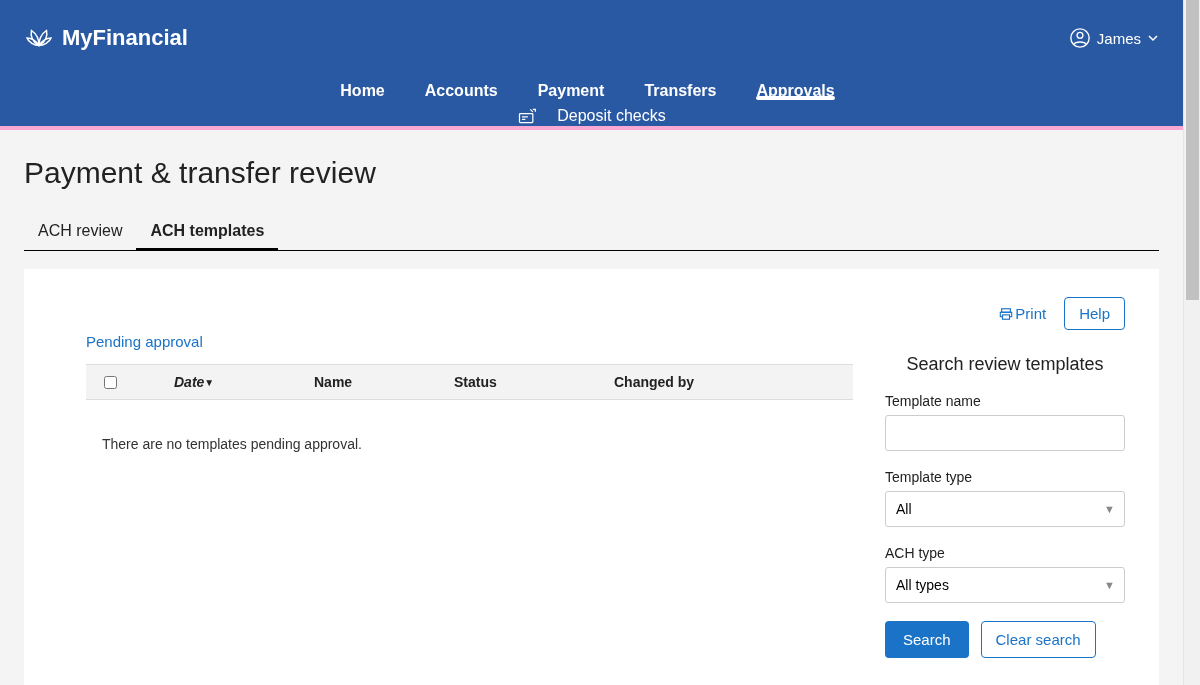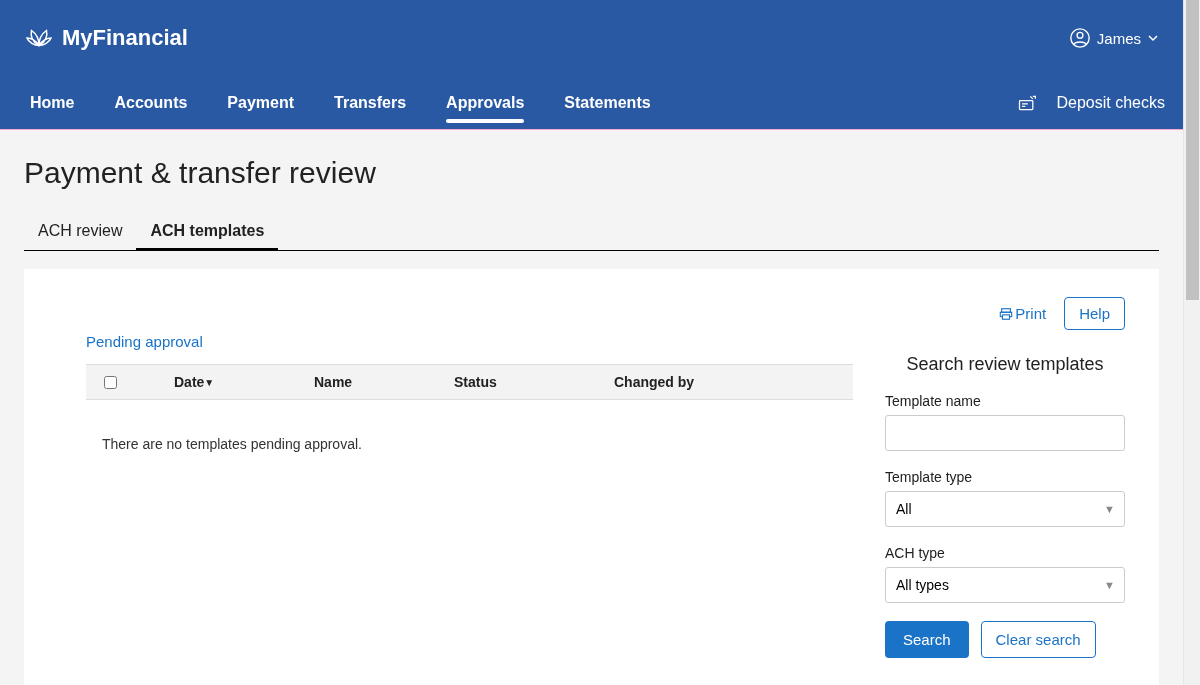--- a/index.html
+++ b/index.html
@@ -78,21 +78,22 @@
   .user-menu svg.avatar { width: 22px; height: 22px; }
   .user-menu svg.chev { width: 12px; height: 12px; }
 
   .navbar {
     background: #2a59a3;
     height: 54px;
     display: flex;
     align-items: center;
     justify-content: space-between;
     padding: 0 18px;
-    border-bottom: 1px solid #f9a8d4;
+    border-bottom: 4px solid #f9a8d4;
+    flex-direction: column;
   }
   .nav-left { display: flex; height: 100%; }
   .nav-item {
     color: #fff;
     font-size: 16px;
     font-weight: 600;
     padding: 0 20px;
     display: flex;
     align-items: center;
     height: 100%;
@@ -205,21 +206,21 @@
     border-top: 1px solid #ddd;
     border-bottom: 1px solid #ddd;
     display: flex;
     align-items: center;
     height: 36px;
     font-weight: 700;
     font-size: 14px;
     color: #222;
   }
   .th-check { width: 48px; display:flex; justify-content:center; }
-  .th-date { width: 180px; padding-left: 40px; display:flex; align-items:center; }
+  .th-date { width: 180px; padding-left: 40px; display:flex; align-items:center; font-style:italic;}
   .th-name { width: 140px; }
   .th-status { width: 160px; }
   .th-changed { flex: 1; }
   .sort-caret { font-size: 10px; }
   .empty-row {
     padding: 36px 0 0 16px;
     font-size: 14px;
     color: #333;
   }
 
@@ -308,21 +309,20 @@
       </div>
     </div>
 
     <div class="navbar">
       <div class="nav-left">
         <div class="nav-item">Home</div>
         <div class="nav-item">Accounts</div>
         <div class="nav-item">Payment</div>
         <div class="nav-item">Transfers</div>
         <div class="nav-item active">Approvals</div>
-        <div class="nav-item">Statements</div>
       </div>
       <div class="deposit-link">
         <svg viewBox="0 0 24 24">
           <rect x="3" y="9" width="16" height="11" rx="1" fill="none" stroke="#fff" stroke-width="1.5"></rect>
           <path d="M6 13 L13 13 M6 16 L10 16" stroke="#fff" stroke-width="1.5"></path>
           <path d="M16 4 L19 7 M19 4 L22 4 L22 7" fill="none" stroke="#fff" stroke-width="1.5"></path>
         </svg>
         <span>Deposit checks</span>
       </div>
     </div>

